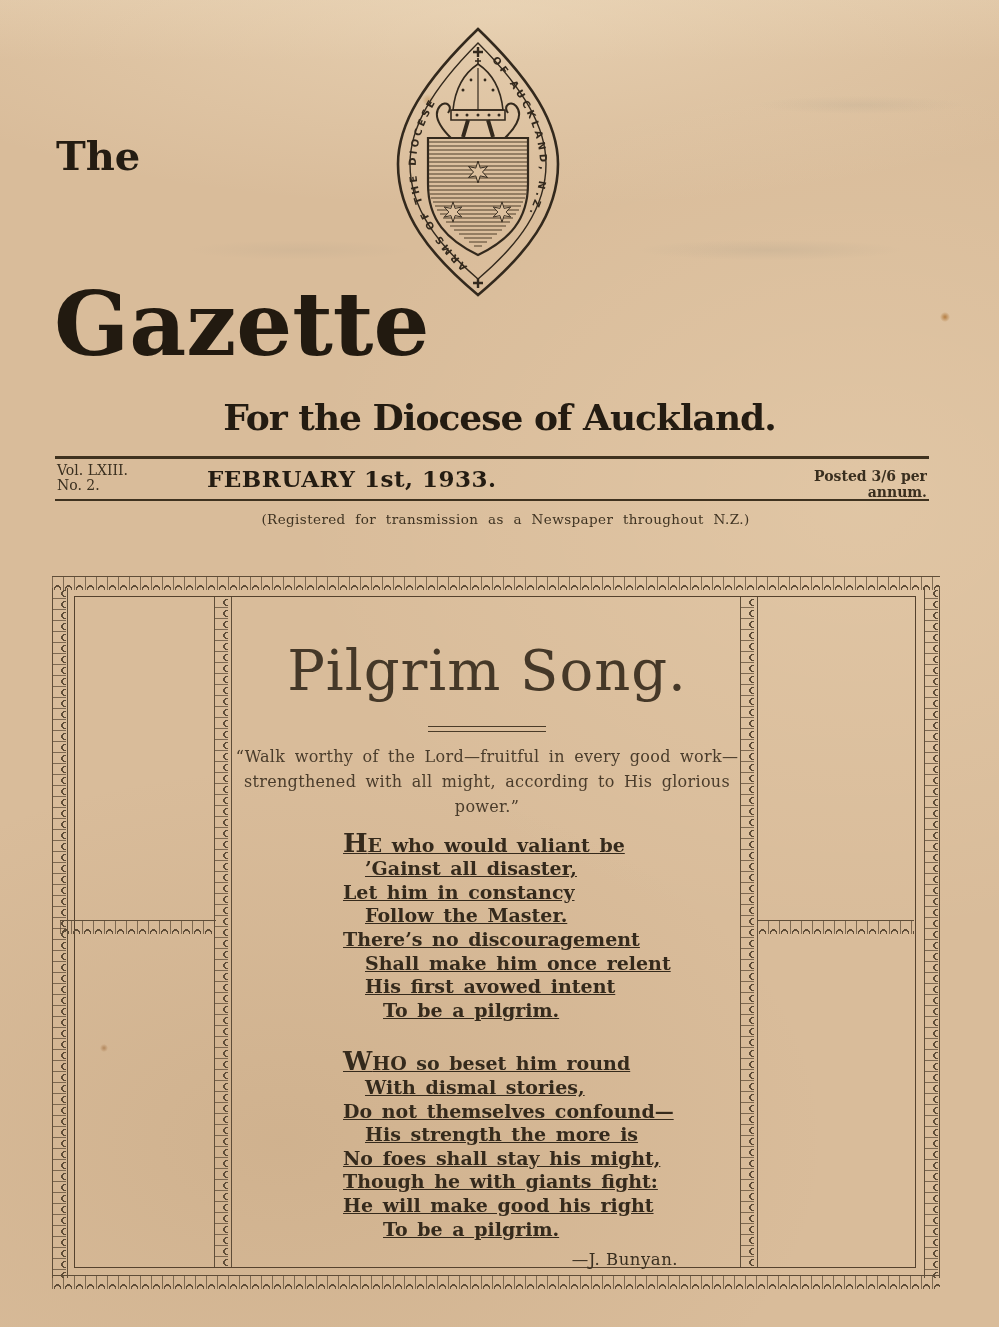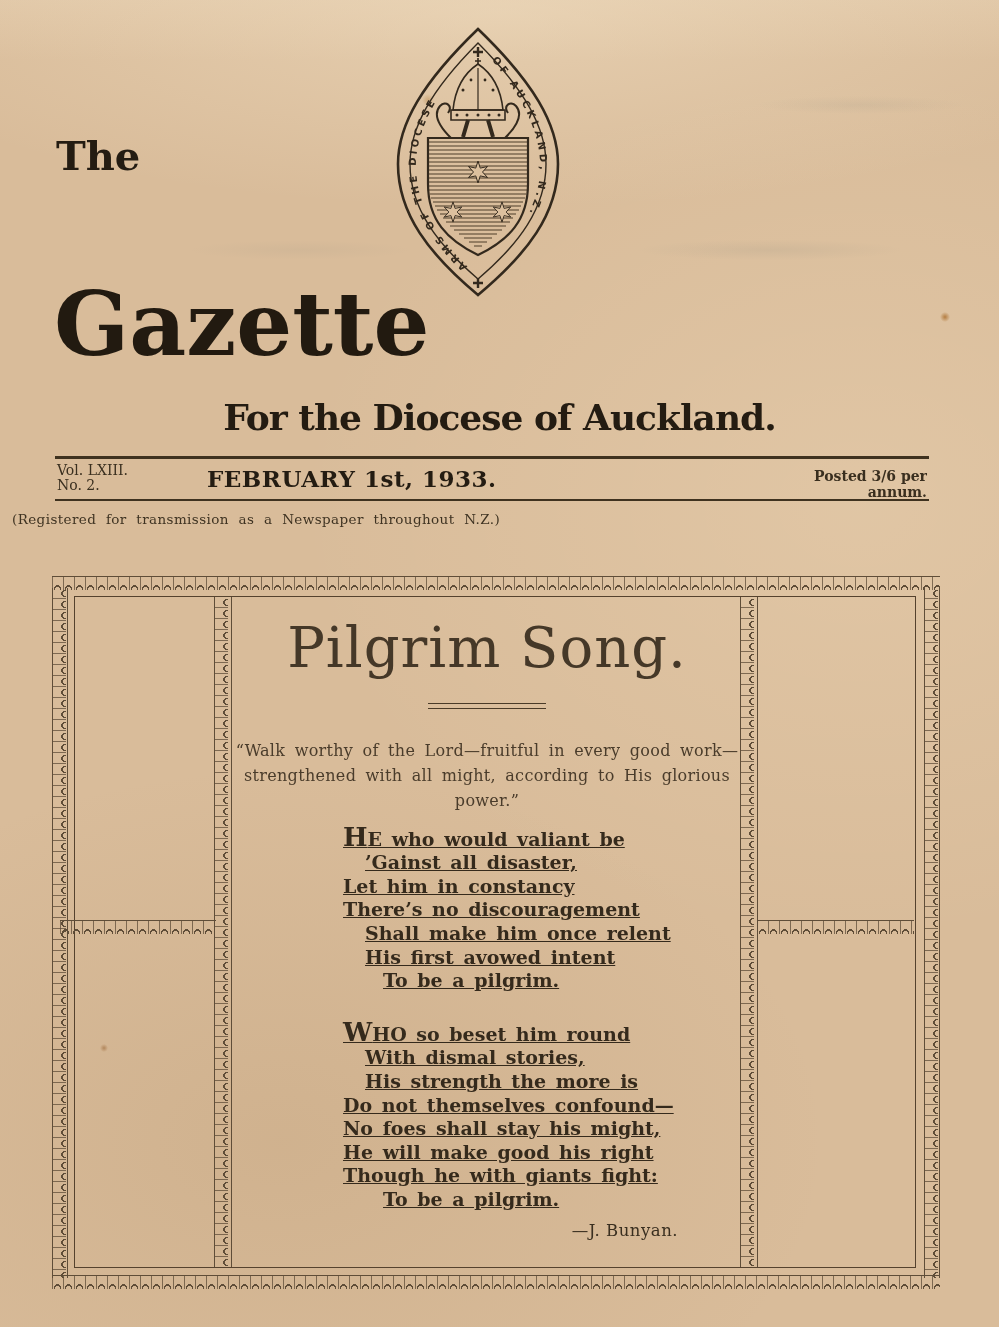--- a/index.html
+++ b/index.html
@@ -27,21 +27,21 @@
   .subtitle{position:absolute;left:0;right:0;top:396px;text-align:center;font-size:36px;font-weight:bold;
     letter-spacing:-1px;color:#241c12;}
   
   .rule{position:absolute;left:55px;right:70px;background:#3f321f;}
   .rule1{top:456px;height:2.5px;}
   .rule2{top:499px;height:2px;}
   .inforow{position:absolute;left:57px;right:72px;top:463px;display:flex;align-items:flex-start;}
   .volblock{width:150px;font-size:14px;line-height:15px;color:#3a2f1f;}
   .date{flex:1;text-align:left;font-size:23px;font-weight:bold;color:#241c12;letter-spacing:.5px;margin-top:2px;}
   .posted{width:170px;text-align:right;font-size:14px;font-weight:bold;color:#3a2f1f;margin-top:5px;}
-  .registered{position:absolute;left:12px;right:0;top:511px;font-size:13.5px;color:#3f3322;
+  .registered{position:absolute;left:12px;right:0;top:511px;text-align:center;font-size:13.5px;color:#3f3322;
     word-spacing:5px;letter-spacing:.4px;}
   
   .frame{position:absolute;left:52px;top:576px;width:888px;height:714px;}
   .arc-h{
     border-top:1.2px solid #5f4d38;
     background-image:
       repeating-linear-gradient(90deg, rgba(95,77,56,.75) 0 1px, transparent 1px 11px),
       radial-gradient(circle at 5.5px 12px, rgba(0,0,0,0) 2.2px, #5f4d38 2.3px, #5f4d38 3.7px, rgba(0,0,0,0) 3.8px);
     background-size:11px 13px;background-repeat:repeat-x;
   }
@@ -57,24 +57,24 @@
   .b-left{position:absolute;left:0;top:12px;bottom:12px;width:14px;}
   .b-right{position:absolute;right:0;top:12px;bottom:12px;width:14px;}
   .inner{position:absolute;left:22px;top:20px;right:24px;bottom:22px;border:1.5px solid #55422e;}
   .div-v{position:absolute;top:21px;bottom:23px;width:16px;}
   .div-v1{left:162px;}
   .div-v2{left:688px;}
   .h-strip{position:absolute;top:344px;height:15px;}
   .h-strip-left{left:8px;width:156px;}
   .h-strip-right{left:705px;width:157px;}
   
-  .col-center{position:absolute;left:180px;width:510px;top:9px;bottom:22px;}
+  .col-center{position:absolute;left:180px;width:510px;top:32px;bottom:22px;}
   .ptitle{margin:32px 0 0 0;text-align:center;font-size:56px;font-weight:500;color:#453828;letter-spacing:1px;line-height:1.1;}
   .dbl{width:118px;height:4px;margin:24px auto 0 auto;border-top:1.6px solid #4a3b28;border-bottom:1px solid #4a3b28;}
-  .epigraph{margin-top:29px;text-align:center;font-size:16px;line-height:25px;color:#4a3c2b;word-spacing:4px;letter-spacing:.3px;}
+  .epigraph{margin-top:12px;text-align:center;font-size:16px;line-height:25px;color:#4a3c2b;word-spacing:4px;letter-spacing:.3px;}
   .stanza{margin-top:15px;margin-left:111px;font-size:19px;font-weight:bold;line-height:23.6px;color:#352a1c;word-spacing:3px;text-decoration:underline;}
   .stanza.s2{margin-top:30px;}
   .pline.i1{margin-left:22px;}
   .pline.i2{margin-left:40px;}
   .pline.lead::first-letter{font-size:26px;line-height:18px;}
   .attrib{margin-top:9px;text-align:right;padding-right:64px;font-size:16.5px;color:#3a2f20;letter-spacing:.5px;}
   
   .arc-label{font-family:"DejaVu Sans","Liberation Sans",sans-serif;font-weight:bold;}
 </style>
 </head>
@@ -184,34 +184,35 @@
       <div class="epigraph">
         <div>“Walk worthy of the Lord—fruitful in every good work—</div>
         <div>strengthened with all might, according to His glorious</div>
         <div>power.”</div>
       </div>
 
       <div class="stanza">
         <div class="pline i0 lead">HE who would valiant be</div>
         <div class="pline i1">’Gainst all disaster,</div>
         <div class="pline i0">Let him in constancy</div>
+        <div class="pline i1">Follow the Master.</div>
         <div class="pline i0">There’s no discouragement</div>
         <div class="pline i1">Shall make him once relent</div>
         <div class="pline i1">His first avowed intent</div>
         <div class="pline i2">To be a pilgrim.</div>
       </div>
 
       <div class="stanza s2">
         <div class="pline i0 lead">WHO so beset him round</div>
         <div class="pline i1">With dismal stories,</div>
+        <div class="pline i0">Do not themselves confound—</div>
         <div class="pline i1">His strength the more is</div>
-        <div class="pline i0">Do not themselves confound—</div>
         <div class="pline i0">No foes shall stay his might,</div>
+        <div class="pline i0">Though he with giants fight:</div>
         <div class="pline i0">He will make good his right</div>
-        <div class="pline i0">Though he with giants fight:</div>
         <div class="pline i2">To be a pilgrim.</div>
       </div>
 
       <div class="attrib">—J. Bunyan.</div>
     </div>
   </div>
 
 </div>
 
 </body></html>

